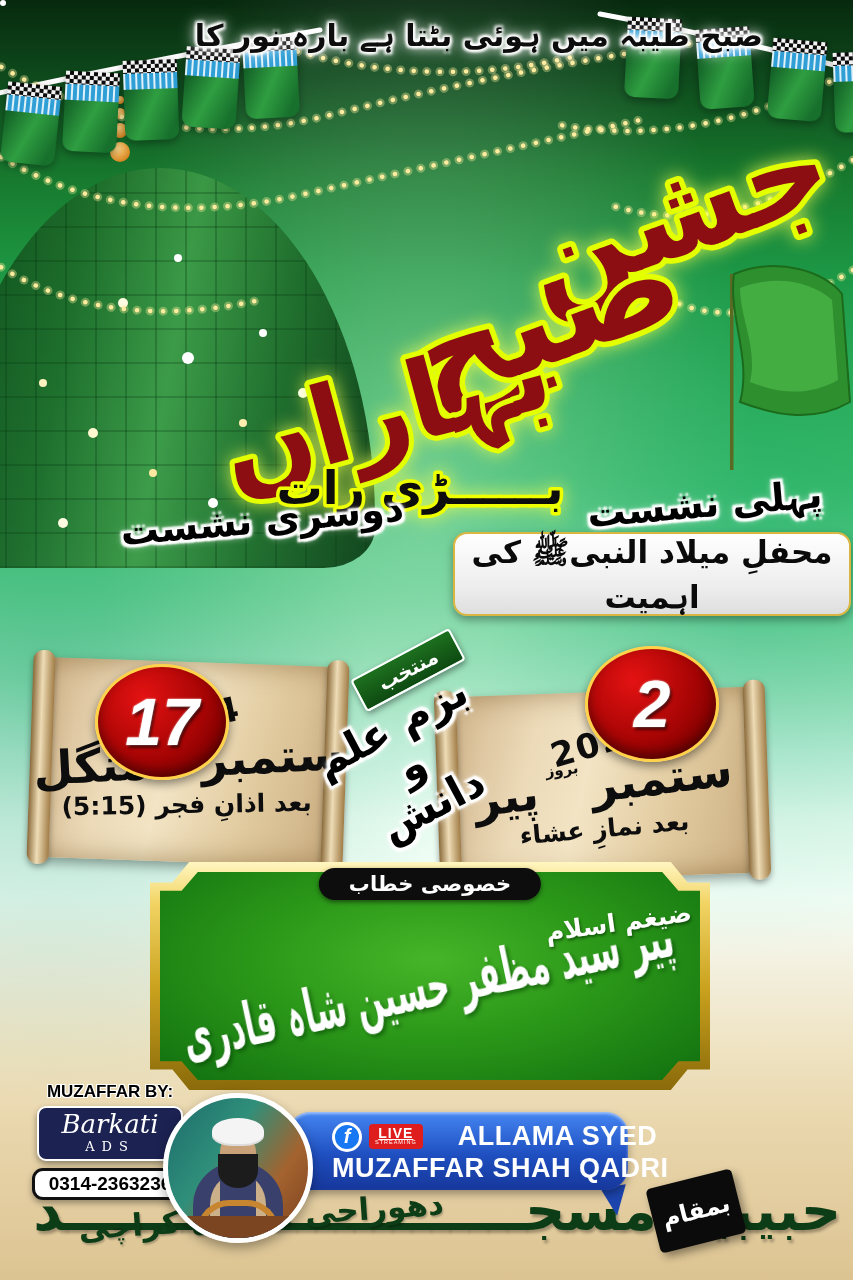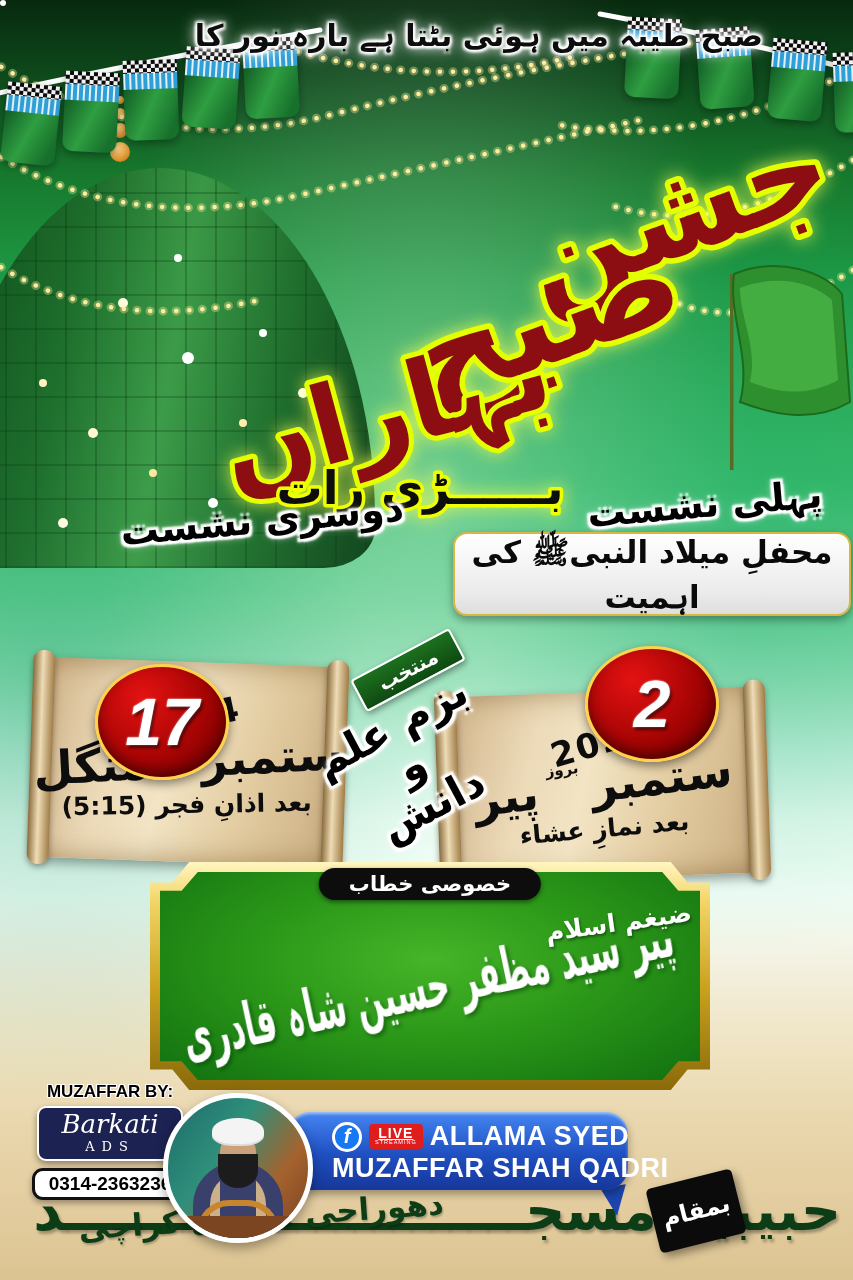--- a/index.html
+++ b/index.html
@@ -118,21 +118,21 @@
   .livebar{position:absolute;left:288px;top:1112px;width:340px;height:78px;z-index:7;border-radius:22px;
     background:linear-gradient(180deg,#4486f2,#1f4fc0 55%,#16379b);
     box-shadow:0 4px 9px rgba(0,0,0,.35), inset 0 2px 3px rgba(255,255,255,.5);
     color:#fff;font-family:"Liberation Sans",sans-serif;padding:9px 10px 0 44px;box-sizing:border-box;}
   .lrow1{display:flex;align-items:center;gap:7px;}
   .fbicon{width:30px;height:30px;border-radius:50%;background:#1877f2;border:3px solid #fff;box-sizing:border-box;
     display:flex;align-items:center;justify-content:center;font-weight:bold;font-size:20px;font-style:italic;flex:0 0 auto;}
   .livebadge{background:#e01d1d;border-radius:4px;padding:2px 6px 3px;text-align:center;line-height:1;flex:0 0 auto;}
   .livebadge .l1{font-weight:bold;font-size:14px;letter-spacing:1px;text-decoration:underline;}
   .livebadge .l2{font-size:5.5px;letter-spacing:1px;}
-  .lt1{font-weight:900;font-size:27px;letter-spacing:.5px;white-space:nowrap;}
+  .lt1{font-weight:900;font-size:27px;letter-spacing:.5px;white-space:nowrap;margin-left:28px;}
   .lt2{font-weight:900;font-size:27px;letter-spacing:.5px;white-space:nowrap;text-align:center;margin-top:1px;}
   .tail{position:absolute;left:602px;top:1186px;z-index:6;width:0;height:0;
     border-left:13px solid transparent;border-right:13px solid transparent;border-top:30px solid #1c44ad;transform:rotate(-8deg);}
   
   .venue-badge{position:absolute;left:652px;top:1178px;width:88px;height:66px;z-index:7;background:#0b0b0b;
     transform:rotate(-14deg);border-radius:5px;box-shadow:3px 5px 9px rgba(0,0,0,.4);
     display:flex;align-items:center;justify-content:center;color:#fff;font-weight:bold;font-size:24px;direction:rtl;}
   .masjid-big{position:absolute;right:12px;top:1178px;z-index:5;direction:rtl;white-space:nowrap;
     color:#0d3d16;font-weight:bold;font-size:56px;text-shadow:2px 3px 3px rgba(0,0,0,.3);}
   .masjid-addr{position:absolute;left:78px;top:1198px;z-index:6;direction:rtl;transform:rotate(-4deg);

